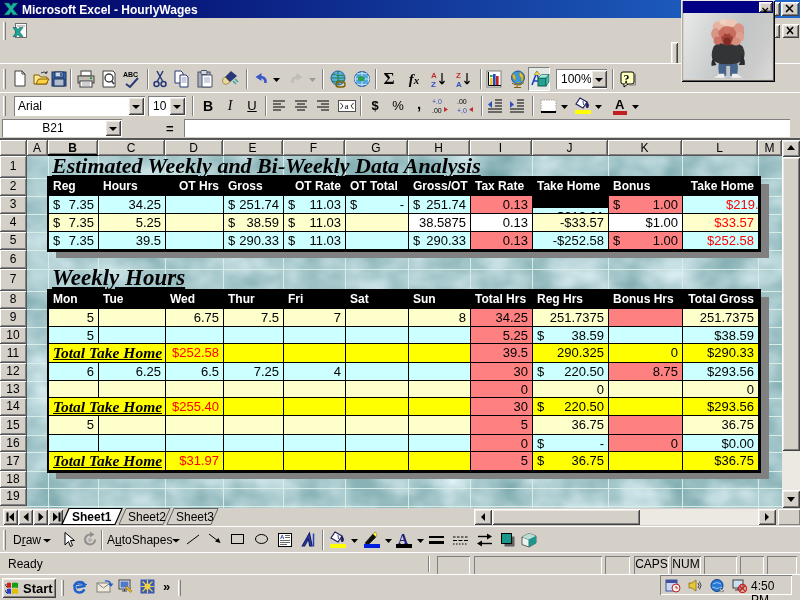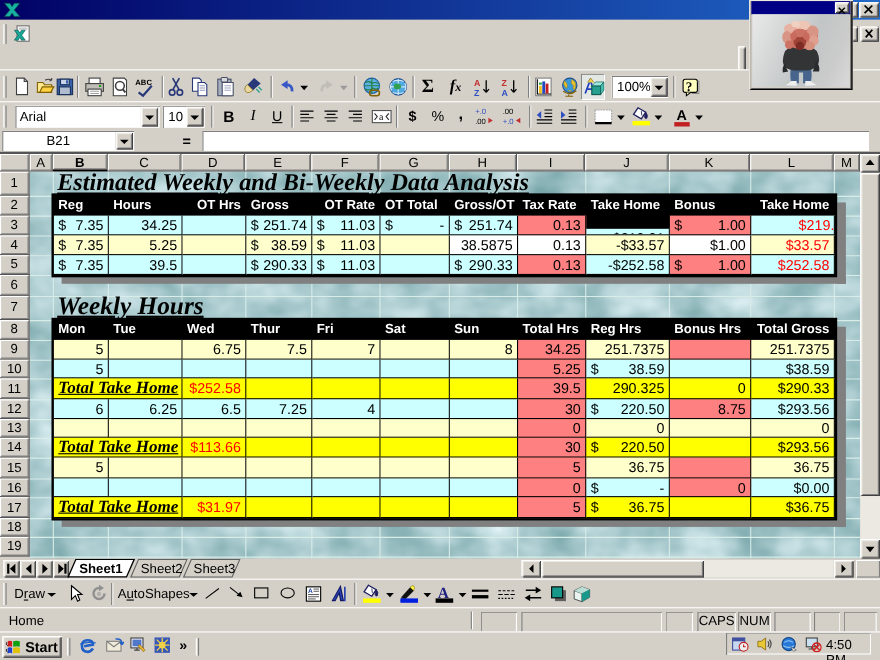--- a/index.html
+++ b/index.html
@@ -50,20 +50,21 @@
 </style>
 </head>
 <body>
 <div id="root">
 <div class="abs" id="titlebar">
   <div class="abs" style="left:3px;top:2px;width:16px;height:14px;">
     <svg width="16" height="14" viewBox="0 0 16 14">
       <path d="M1 1 L6 1 L8 4 L10 1 L15 1 L10 7 L15 13 L10 13 L8 10 L6 13 L1 13 L6 7 Z" fill="#18b0a0" stroke="#085048" stroke-width="0.6"></path>
     </svg>
   </div>
+  <div class="abs" id="titletext">Microsoft Excel - HourlyWages</div>
   <div class="abs btn raised2" style="left:774px;top:2px;width:6px;height:14px;"></div>
   <div class="abs btn raised2" style="left:781px;top:2px;width:18px;height:14px;">
     <svg width="18" height="14">
           <path d="M5 3 L12 10 M12 3 L5 10" stroke="#000" stroke-width="1.6"></path>
         </svg>
   </div>
 </div>
 <div class="abs" id="menubar">
   <div class="abs grip" style="left:3px;top:4px;height:18px;"></div>
   <div class="abs" style="left:12px;top:4px;width:16px;height:17px;">
@@ -597,21 +598,21 @@
           <div class="cell py" style="line-height:17px;"></div>
           <div class="cell py" style="line-height:17px;"></div>
           <div class="cell py" style="line-height:17px;"></div>
           <div class="cell py" style="line-height:17px;"></div>
           <div class="cell py" style="line-height:17px;"></div>
           <div class="cell sa r" style="line-height:17px;">0</div>
           <div class="cell py r" style="line-height:17px;">0</div>
           <div class="cell py" style="line-height:17px;"></div>
           <div class="cell py r" style="line-height:17px;">0</div>
           <div class="cell by" style="grid-column:span 2;line-height:17px;"><span class="ttl" style="font-size:15.5px;">Total Take Home</span></div>
-          <div class="cell by r red" style="line-height:17px;">$113.66</div>
+          <div class="cell by r red" style="line-height:17px;">$255.40</div>
           <div class="cell by" style="line-height:17px;"></div>
           <div class="cell by" style="line-height:17px;"></div>
           <div class="cell by" style="line-height:17px;"></div>
           <div class="cell by" style="line-height:17px;"></div>
           <div class="cell sa r" style="line-height:17px;">30</div>
           <div class="cell by" style="line-height:17px;">
             <div class="acc">
               <span>$</span>
               <span>220.50</span>
             </div>
@@ -800,21 +801,21 @@
           </svg></div>
         <div class="abs" style="left:518px;top:3px;width:22px;height:20px;"><svg width="22" height="20" viewBox="0 0 22 20">
             <path d="M4 7 L11 3.5 L18 6 L18 13 L11 17 L4 14.5 Z" fill="#e8f4f0" stroke="#404040" stroke-width="0.8"></path>
             <path d="M4 7 L11 9.5 L11 17 M11 9.5 L18 6" fill="none" stroke="#404040" stroke-width="0.8"></path>
             <path d="M4 7 L11 3.5 L18 6 L11 9.5 Z" fill="#b8ded6"></path>
             <path d="M11 9.5 L18 6 L18 13 L11 17 Z" fill="#18988a"></path>
           </svg></div>
       </div>
     </div>
 <div class="abs" id="statusbar">
-  <div class="abs" style="left:8px;top:4px;">Home</div>
+  <div class="abs" style="left:8px;top:4px;">Ready</div>
   <div class="abs" style="left:428px;top:3px;width:2px;height:16px;border-left:1px solid #808080;border-right:1px solid #fff;"></div>
   <div class="panel" style="left:437px;width:33px;"></div>
   <div class="panel" style="left:474px;width:128px;"></div>
   <div class="panel" style="left:605px;width:25px;"></div>
   <div class="panel" style="left:634px;width:35px;">CAPS</div>
   <div class="panel" style="left:671px;width:30px;">NUM</div>
   <div class="panel" style="left:704px;width:33px;"></div>
   <div class="panel" style="left:740px;width:24px;"></div>
   <div class="panel" style="left:767px;width:30px;"></div>
 </div>

